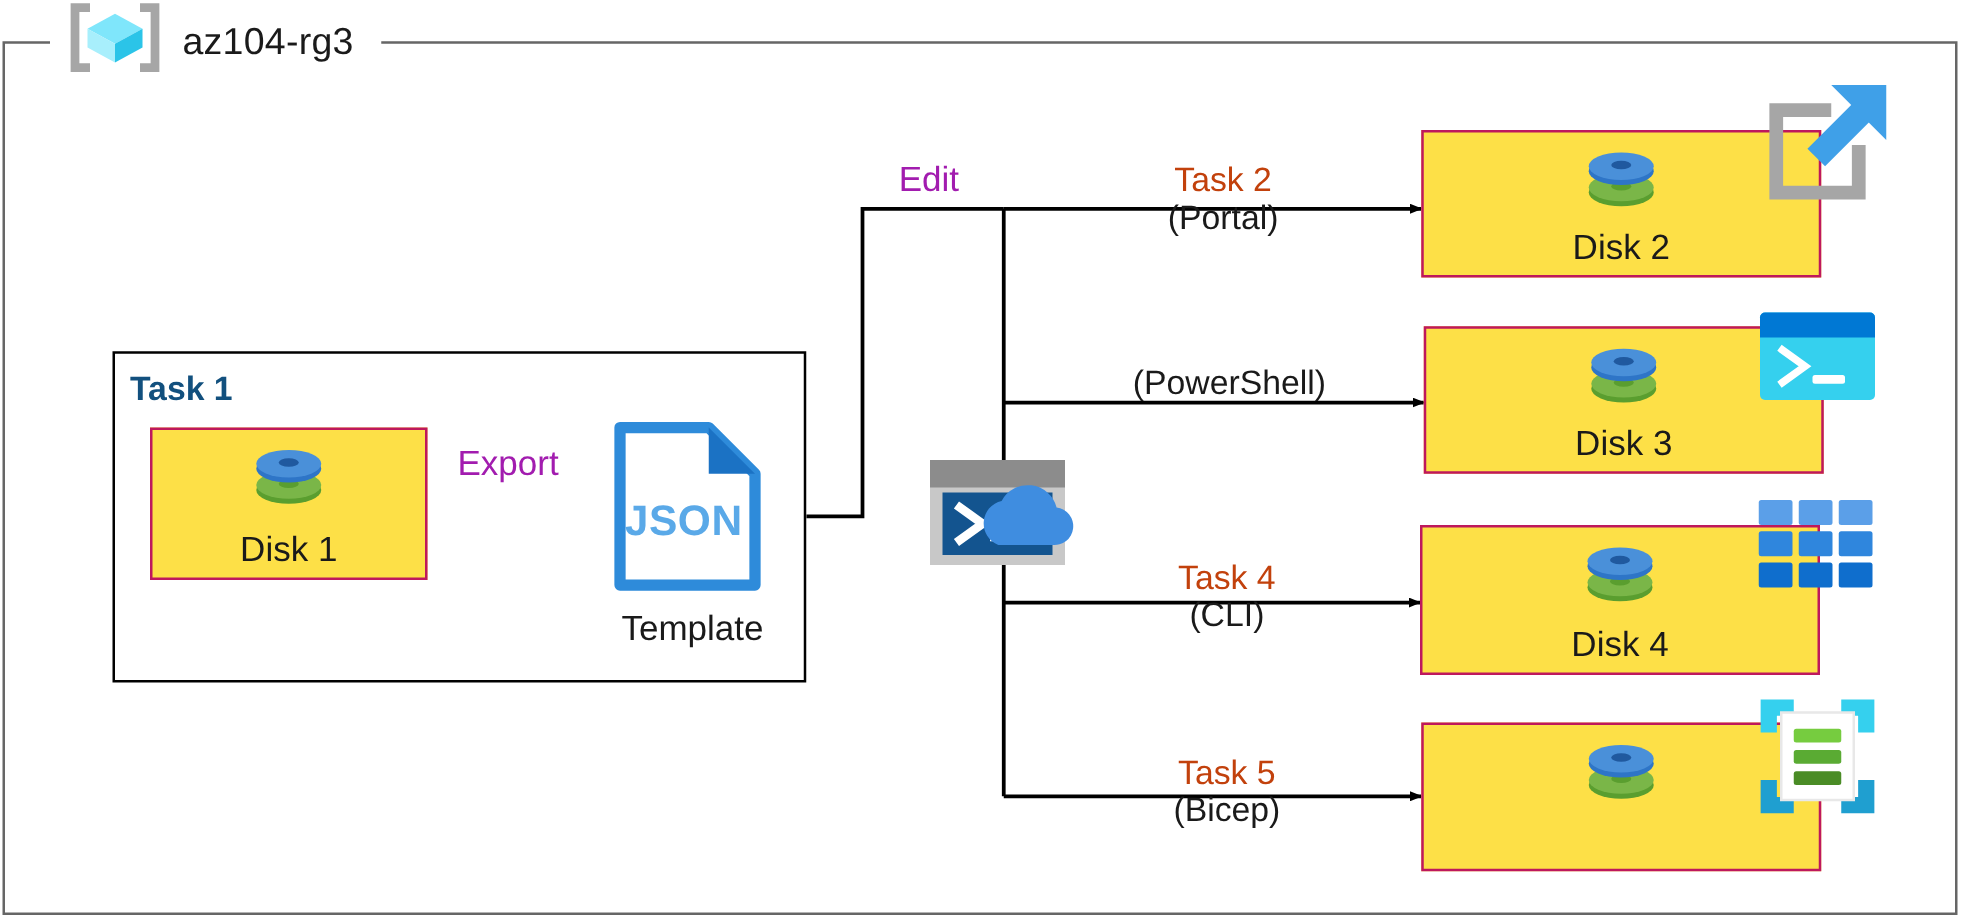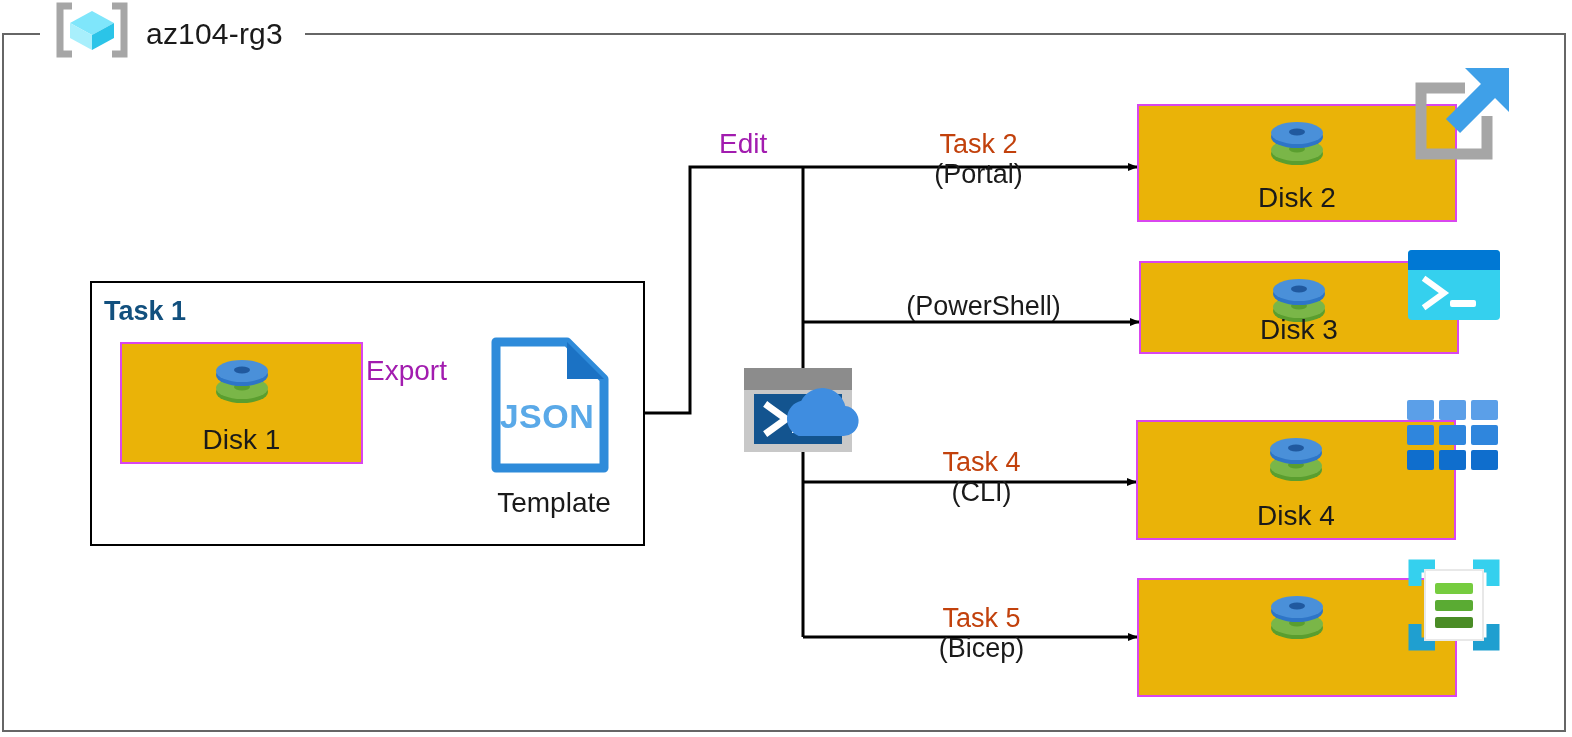--- a/index.html
+++ b/index.html
@@ -72,23 +72,23 @@
     left: 104px;
     top: 296px;
     font-size: 27px;
     font-weight: bold;
     color: #12507e;
     white-space: nowrap;
   }
 
   .disk-box {
     position: absolute;
-    border: 2px solid #d946ef;
+    border: 2px solid #be185d;
     box-sizing: border-box;
-    background: #eab308;
+    background: #fde047;
   }
   .disk-label {
     position: absolute;
     width: 100%;
     text-align: center;
     bottom: 6px;
     font-size: 28px;
     color: #1a1a1a;
     white-space: nowrap;
   }
@@ -185,21 +185,21 @@
     <line x1="803" y1="322" x2="1139" y2="322" stroke="#000000" stroke-width="3" marker-end="url(#arrowhead)"></line>
 
     <line x1="803" y1="482" x2="1136" y2="482" stroke="#000000" stroke-width="3" marker-end="url(#arrowhead)"></line>
 
     <line x1="803" y1="637" x2="1137" y2="637" stroke="#000000" stroke-width="3" marker-end="url(#arrowhead)"></line>
   </svg>
 
   <div class="task1-box"></div>
   <div class="task1-title">Task 1</div>
 
-  <div class="disk-box" style="left:120px; top:342px; width:243px; height:122px;">
+  <div class="disk-box" style="left:120px; top:342px; width:222px; height:122px;">
     <div class="disk-glyph">
       <svg width="60" height="58" viewBox="0 0 60 58">
         <ellipse cx="30" cy="36" rx="26" ry="11" fill="#5a9e2f"></ellipse>
         <ellipse cx="30" cy="32" rx="26" ry="11" fill="#7ab648"></ellipse>
         <ellipse cx="30" cy="31" rx="8" ry="3.4" fill="#5a9e2f"></ellipse>
         <ellipse cx="30" cy="19" rx="26" ry="11" fill="#2e75c7"></ellipse>
         <ellipse cx="30" cy="15" rx="26" ry="11" fill="#4a90d9"></ellipse>
         <ellipse cx="30" cy="14" rx="8" ry="3.4" fill="#20599f"></ellipse>
       </svg>
     </div>
@@ -260,21 +260,21 @@
     <div class="disk-label">Disk 2</div>
   </div>
   <div class="corner-icon" style="left:1409px; top:64px; width:110px; height:106px;">
     <svg width="110" height="106" viewBox="0 0 110 106">
       <path d="M56 24 L12 24 L12 90 L78 90 L78 52" fill="none" stroke="#a6a6a6" stroke-width="11"></path>
       <path d="M44 62 L92 14" stroke="#3fa0e8" stroke-width="20" stroke-linecap="butt"></path>
       <polygon points="100,4 100,48 56,4" fill="#3fa0e8"></polygon>
     </svg>
   </div>
 
-  <div class="disk-box" style="left:1139px; top:261px; width:320px; height:93px;">
+  <div class="disk-box" style="left:1139px; top:261px; width:320px; height:118px;">
     <div class="disk-glyph">
       <svg width="60" height="58" viewBox="0 0 60 58">
         <ellipse cx="30" cy="36" rx="26" ry="11" fill="#5a9e2f"></ellipse>
         <ellipse cx="30" cy="32" rx="26" ry="11" fill="#7ab648"></ellipse>
         <ellipse cx="30" cy="31" rx="8" ry="3.4" fill="#5a9e2f"></ellipse>
         <ellipse cx="30" cy="19" rx="26" ry="11" fill="#2e75c7"></ellipse>
         <ellipse cx="30" cy="15" rx="26" ry="11" fill="#4a90d9"></ellipse>
         <ellipse cx="30" cy="14" rx="8" ry="3.4" fill="#20599f"></ellipse>
       </svg>
     </div>

